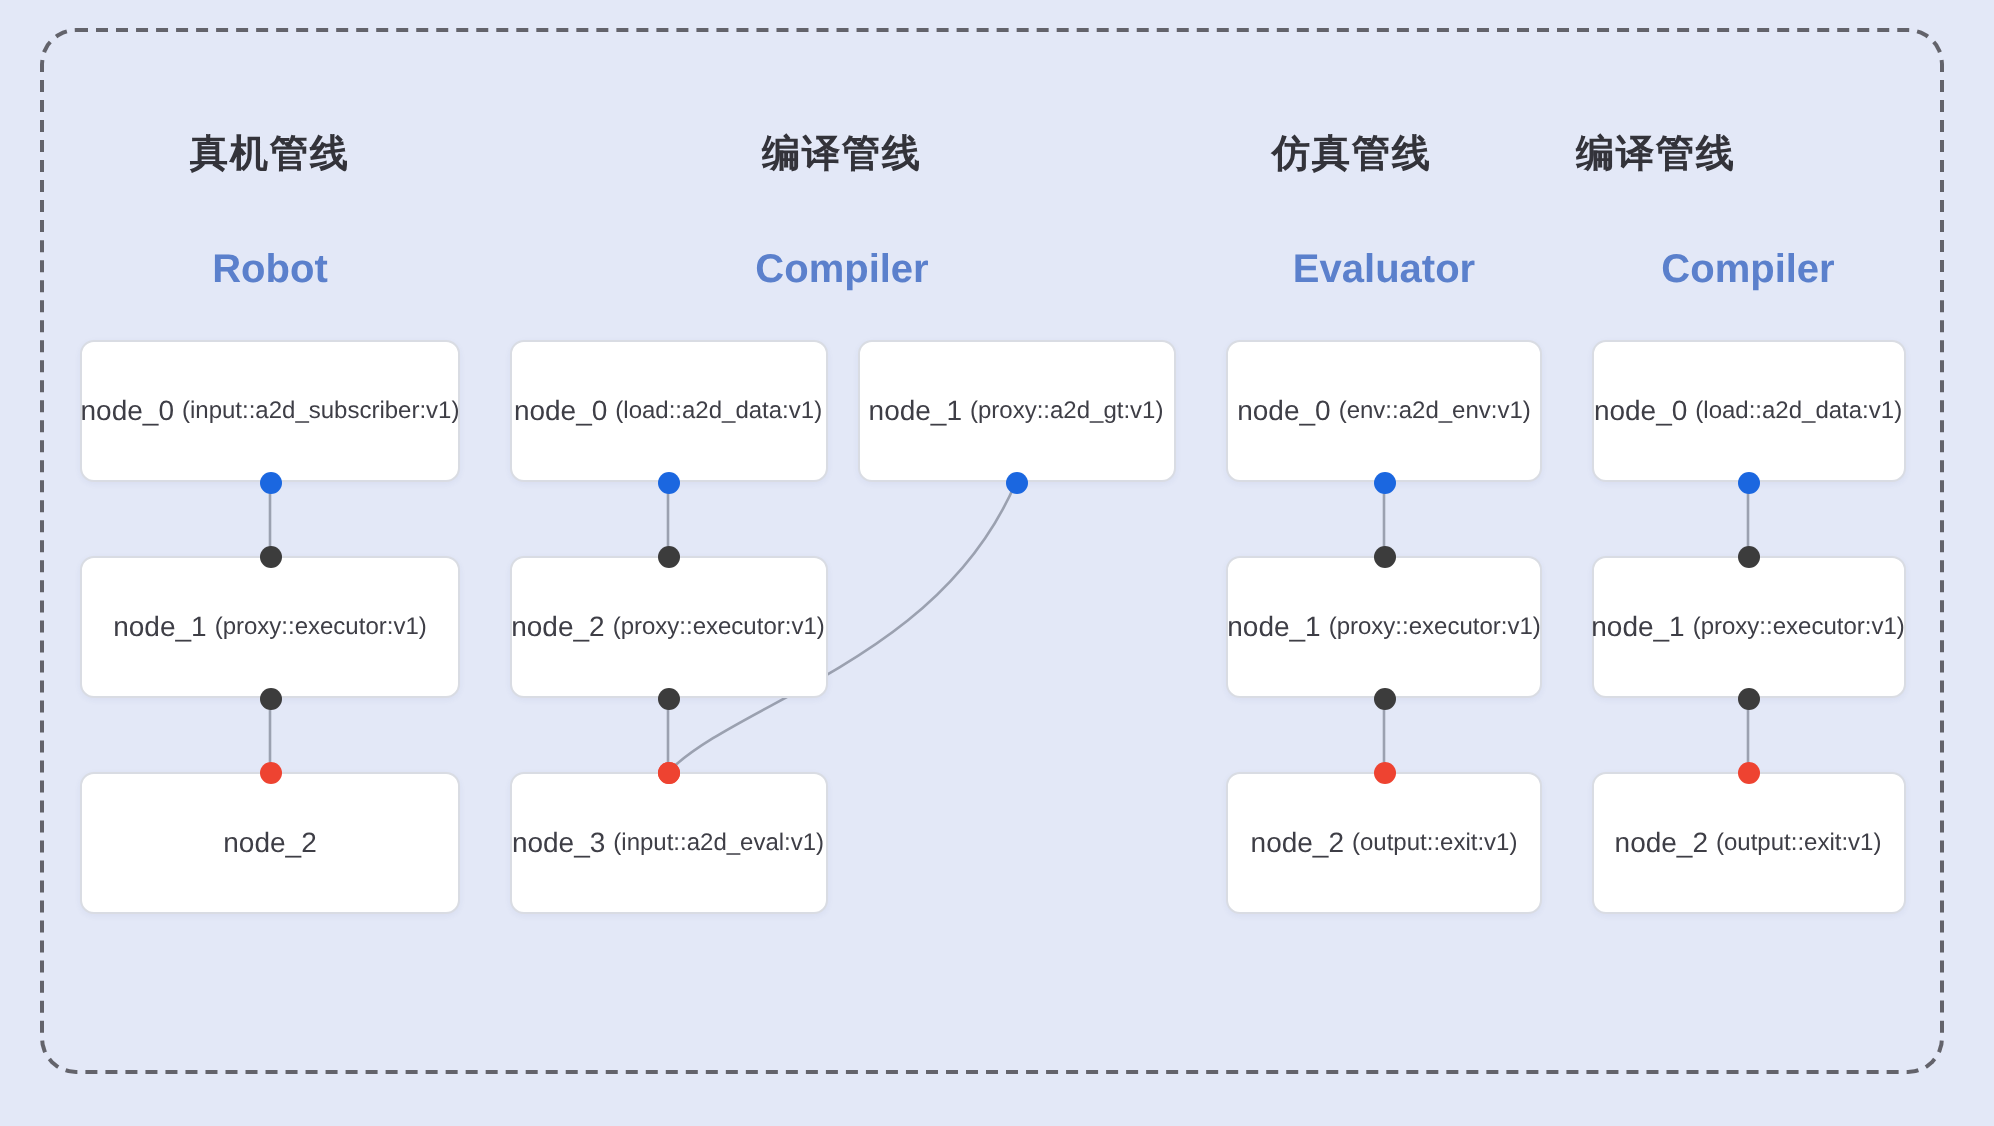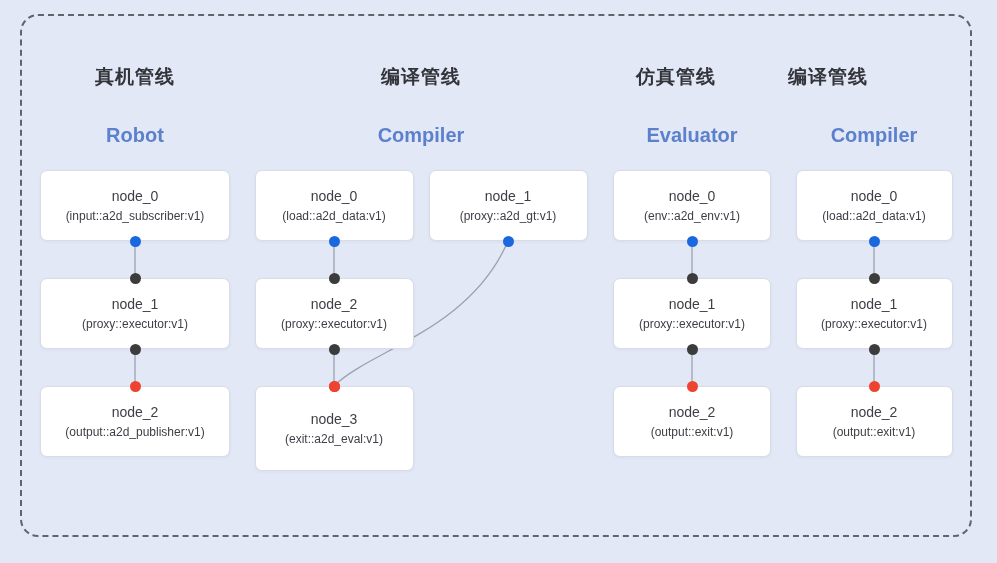--- a/index.html
+++ b/index.html
@@ -22,21 +22,21 @@
   .title-en {
     position:absolute; top:124px; transform:translateX(-50%);
     font-size:20px; font-weight:700; color:var(--title-en,#5b80cc);
     white-space:nowrap; z-index:2;
   }
   .node {
     position:absolute; z-index:2;
     background:var(--box-bg,#fff);
     border:1px solid var(--box-border,#d9dce3);
     border-radius:7px;
-    display:flex; flex-direction:column; align-items:center; justify-content:center;
+    display:flex; align-items:center; justify-content:center;
     gap:4px; box-shadow:0 1px 3px rgba(50,70,130,0.06);
   }
   .node-label { font-size:14px; color:var(--node-text,#3e3e46); line-height:1.2; }
   .node-type  { font-size:12px; color:var(--node-text,#3e3e46); line-height:1.2; white-space:nowrap; }
   .dot {
     position:absolute; width:11px; height:11px; border-radius:50%; z-index:3;
   }
 </style>
 </head>
 <body>
@@ -70,37 +70,36 @@
       <div class="node" style="left: 40px; top: 170px; width: 190px; height: 71px;">
         <div class="node-label">node_0</div>
         <div class="node-type">(input::a2d_subscriber:v1)</div>
       </div>
       <div class="node" style="left: 40px; top: 278px; width: 190px; height: 71px;">
         <div class="node-label">node_1</div>
         <div class="node-type">(proxy::executor:v1)</div>
       </div>
       <div class="node" style="left: 40px; top: 386px; width: 190px; height: 71px;">
         <div class="node-label">node_2</div>
-        <div class="node-type">(output::a2d_publisher:v1)</div>
       </div>
       <div class="node" style="left: 254.5px; top: 170px; width: 159px; height: 71px;">
         <div class="node-label">node_0</div>
         <div class="node-type">(load::a2d_data:v1)</div>
       </div>
       <div class="node" style="left: 428.5px; top: 170px; width: 159px; height: 71px;">
         <div class="node-label">node_1</div>
         <div class="node-type">(proxy::a2d_gt:v1)</div>
       </div>
       <div class="node" style="left: 254.5px; top: 278px; width: 159px; height: 71px;">
         <div class="node-label">node_2</div>
         <div class="node-type">(proxy::executor:v1)</div>
       </div>
-      <div class="node" style="left: 254.5px; top: 386px; width: 159px; height: 85px;">
+      <div class="node" style="left: 254.5px; top: 386px; width: 159px; height: 71px;">
         <div class="node-label">node_3</div>
-        <div class="node-type">(exit::a2d_eval:v1)</div>
+        <div class="node-type">(input::a2d_eval:v1)</div>
       </div>
       <div class="node" style="left: 613px; top: 170px; width: 158px; height: 71px;">
         <div class="node-label">node_0</div>
         <div class="node-type">(env::a2d_env:v1)</div>
       </div>
       <div class="node" style="left: 613px; top: 278px; width: 158px; height: 71px;">
         <div class="node-label">node_1</div>
         <div class="node-type">(proxy::executor:v1)</div>
       </div>
       <div class="node" style="left: 613px; top: 386px; width: 158px; height: 71px;">

